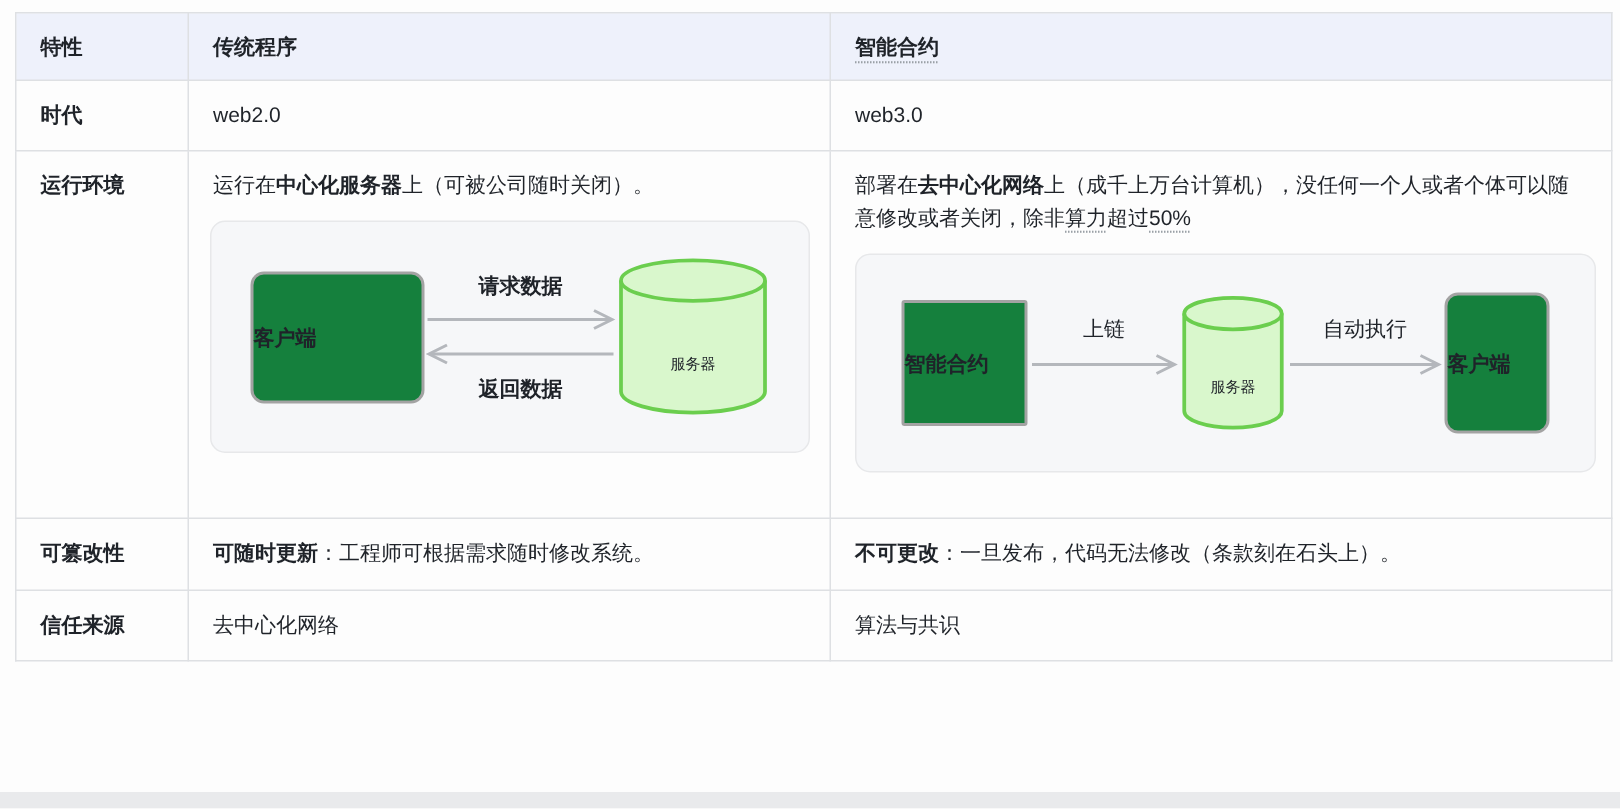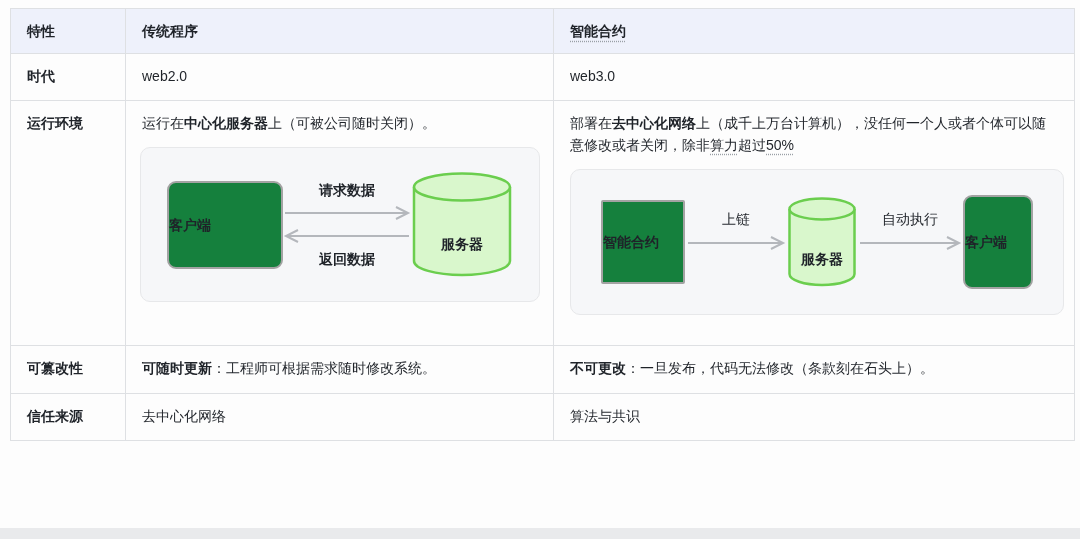--- a/index.html
+++ b/index.html
@@ -32,21 +32,21 @@
   .card2 { width: 494px; height: 146px; padding: 0 30px; }
 
   .node { display: flex; align-items: center; justify-content: flex-start;
     background: #15803d; border: 2px solid #a3a3a3; font-weight: bold; font-size: 14px; }
   .node-client1 { width: 124px; height: 88px; border-radius: 9px; }
   .node-contract { width: 84px; height: 84px; border-radius: 2px; }
   .node-client2 { width: 70px; height: 94px; border-radius: 9px; }
 
   .cyl { position: relative; flex: none; }
   .cyl .cyl-label { position: absolute; left: 0; width: 100%; text-align: center;
-    font-weight: bold; font-size: 14px; }
+    font-weight: normal; font-size: 10px; }
   .cyl1 { width: 102px; height: 107px; }
   .cyl1 .cyl-label { top: 62px; }
   .cyl2 { width: 70px; height: 92px; }
   .cyl2 .cyl-label { top: 52px; }
 
   .mid1 { display: flex; flex-direction: column; align-items: center; flex: 1 1 auto; }
   .mid1 .alabel { font-weight: bold; margin-bottom: 5px; }
   .mid1 .alabel2 { font-weight: bold; margin-top: 5px; }
   .mid1 svg { display: block; }
   .mid1 .gap { height: 9px; }

